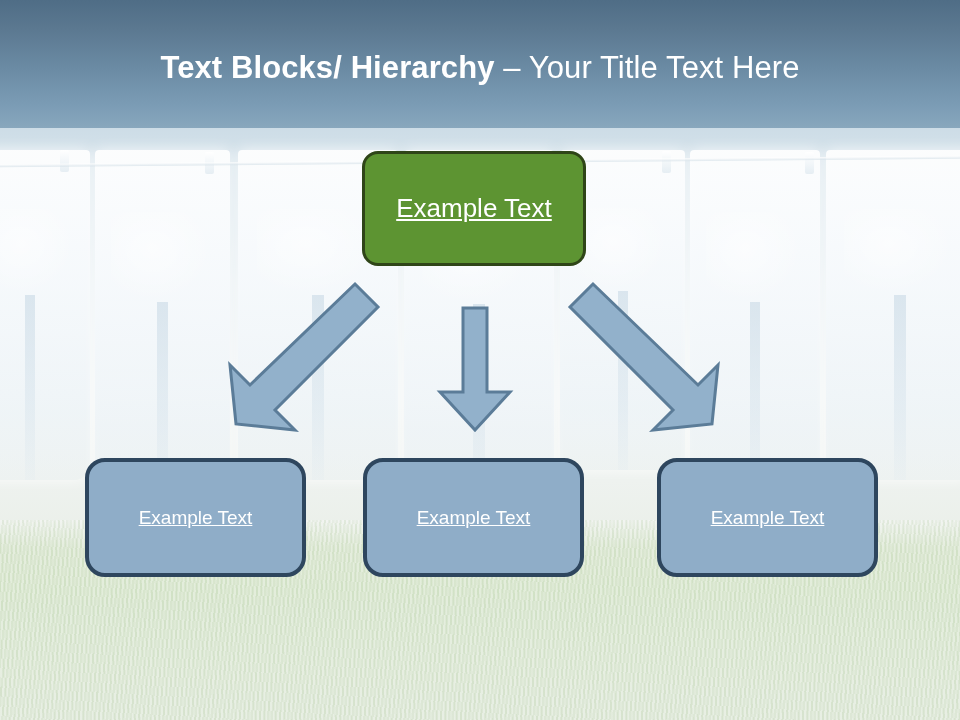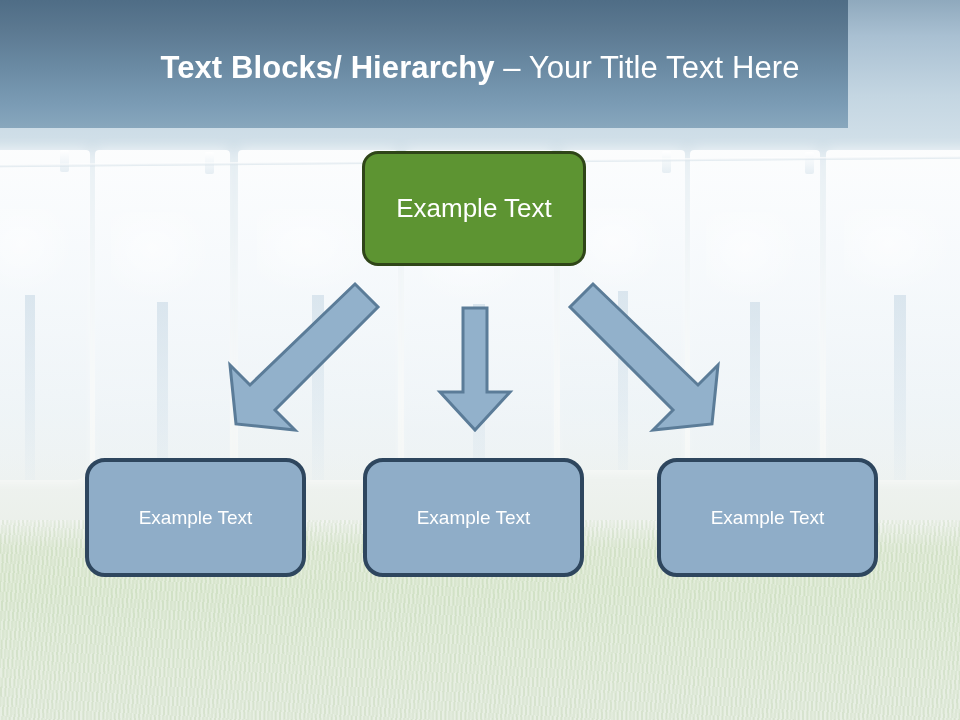--- a/index.html
+++ b/index.html
@@ -90,21 +90,21 @@
     position: absolute;
     width: 9px; height: 22px;
     background: linear-gradient(180deg, rgba(255,255,255,0.95), rgba(221,232,239,0.7));
     border-radius: 2px;
   }
 
   
   .titlebar {
     position: absolute;
     left: 0; top: 0;
-    width: 848px; height: 128px;
+    width: 960px; height: 128px;
     background: linear-gradient(180deg,
         #4f6d86 0%,
         #5b7890 22%,
         #6a8aa3 52%,
         #7b9cb5 82%,
         #88a7bd 100%);
   }
   .title {
     position: absolute;
     left: 0; top: 48px;
@@ -120,20 +120,21 @@
   .title .t-light  { font-weight: normal; }
 
   
   .node {
     position: absolute;
     box-sizing: border-box;
     display: flex;
     align-items: center;
     justify-content: center;
     color: #ffffff;
+    text-decoration: underline;
   }
   .node-root {
     left: 362px; top: 151px;
     width: 224px; height: 115px;
     background: #5d9432;
     border: 3px solid #2f4518;
     border-radius: 16px;
     font-size: 26px;
   }
   .node-child {

